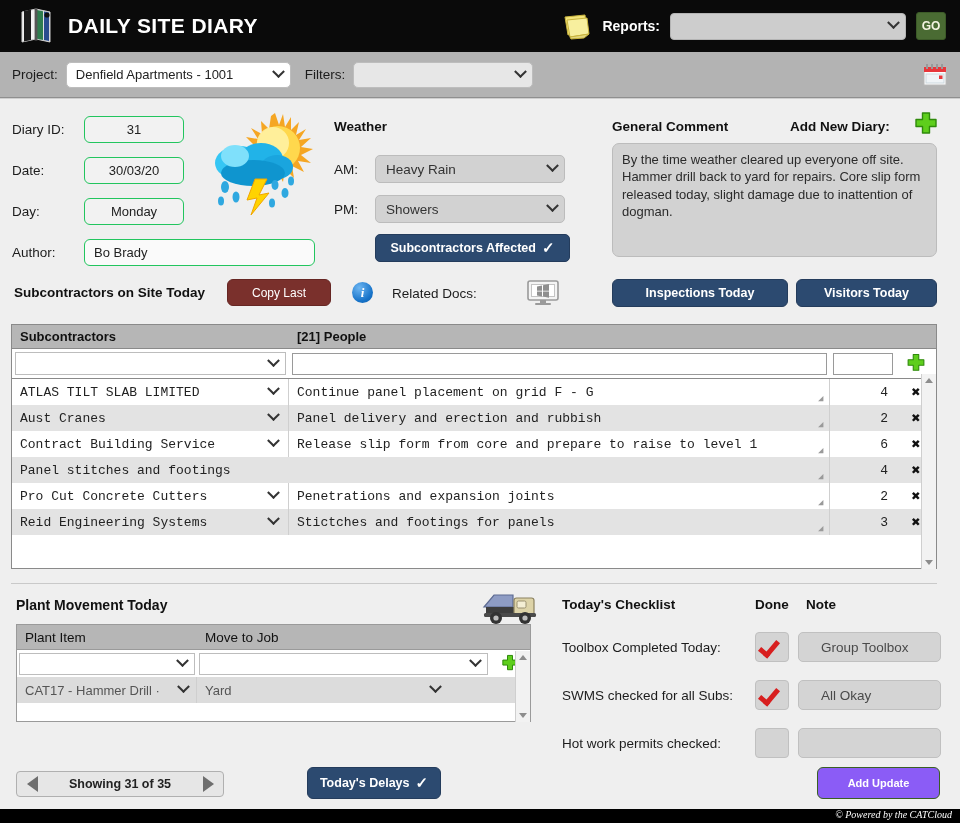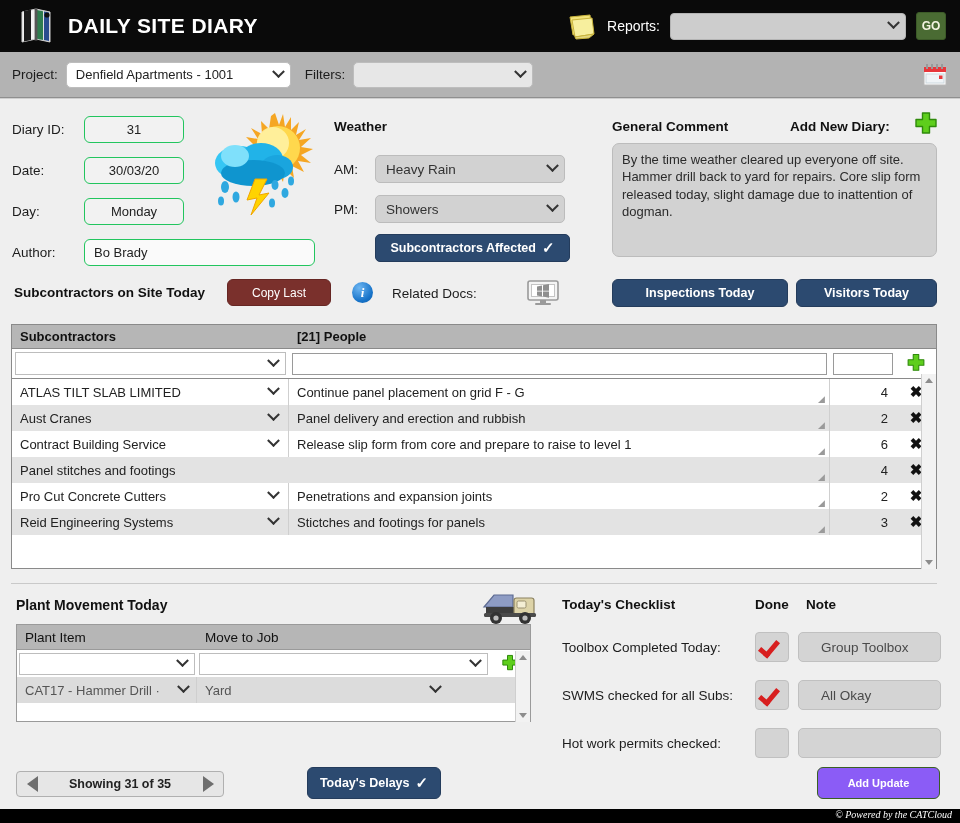--- a/index.html
+++ b/index.html
@@ -21,21 +21,21 @@
   }
   .logo-wrap { margin-left:16px; width:44px; height:40px; position:relative; }
   .app-title {
     color:#fff; font-size:21px; font-weight:bold; letter-spacing:.4px;
     margin-left:8px;
   }
   .topbar-right {
     margin-left:auto; display:flex; align-items:center; gap:10px; margin-right:14px;
   }
   .notes-icon { width:30px; height:28px; position:relative; }
-  .reports-label { color:#fff; font-weight:normal; font-size:14px; }
+  .reports-label { color:#fff; font-weight:bold; font-size:14px; }
   .reports-select {
     width:236px; height:27px; background:#cdcdcd; border:1px solid #b4b4b4;
     border-radius:4px; position:relative;
   }
   .go-btn {
     width:30px; height:28px; background:#4a6b33; border:1px solid #3c5a28;
     border-radius:3px; color:#f4f4e2; font-size:12px; font-weight:bold;
     display:flex; align-items:center; justify-content:center; cursor:pointer;
   }
 
@@ -378,21 +378,21 @@
         <div style="width:66px;padding:0 3px;">
           <div class="inp" style="width:100%;"></div>
         </div>
         <div style="width:40px;display:flex;justify-content:center;">
           <svg width="22" height="22" viewBox="0 0 28 28">
             <path d="M10.5 2 h7 v6.5 h6.5 v7 h-6.5 v6.5 h-7 v-6.5 h-6.5 v-7 h6.5 z" fill="#5ece1c" stroke="#2f8a0b" stroke-width="1.4" stroke-linejoin="round"></path>
           </svg>
         </div>
       </div>
 
-      <div id="subs-rows" style="position:relative;">
+      <div id="subs-rows" style="position:relative;font-family:Liberation Mono, monospace;">
           <div class="strow white">
             <div class="cell-sub" style="width:277px;">
               <span>ATLAS TILT SLAB LIMITED</span>
               <i class="caret" style="right:10px;"></i>
             </div>
             <div class="cell-act">
               <span>Continue panel placement on grid F - G</span>
               <span class="resz">◢</span>
             </div>
             <div class="cell-num" style="width:66px;">4</div>

